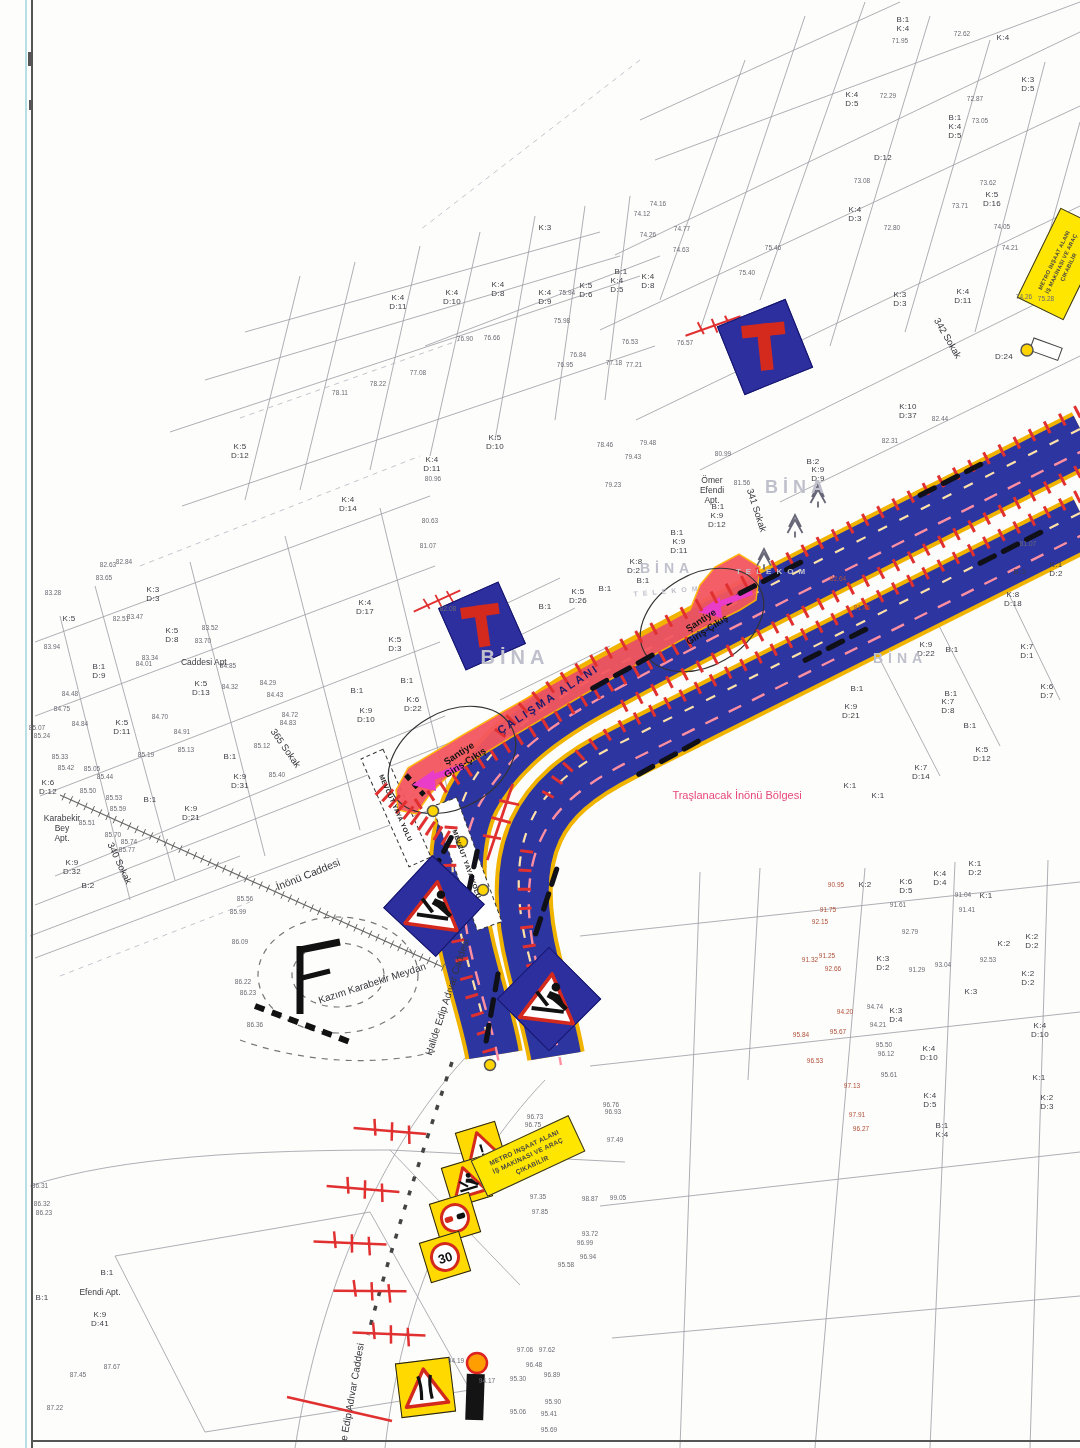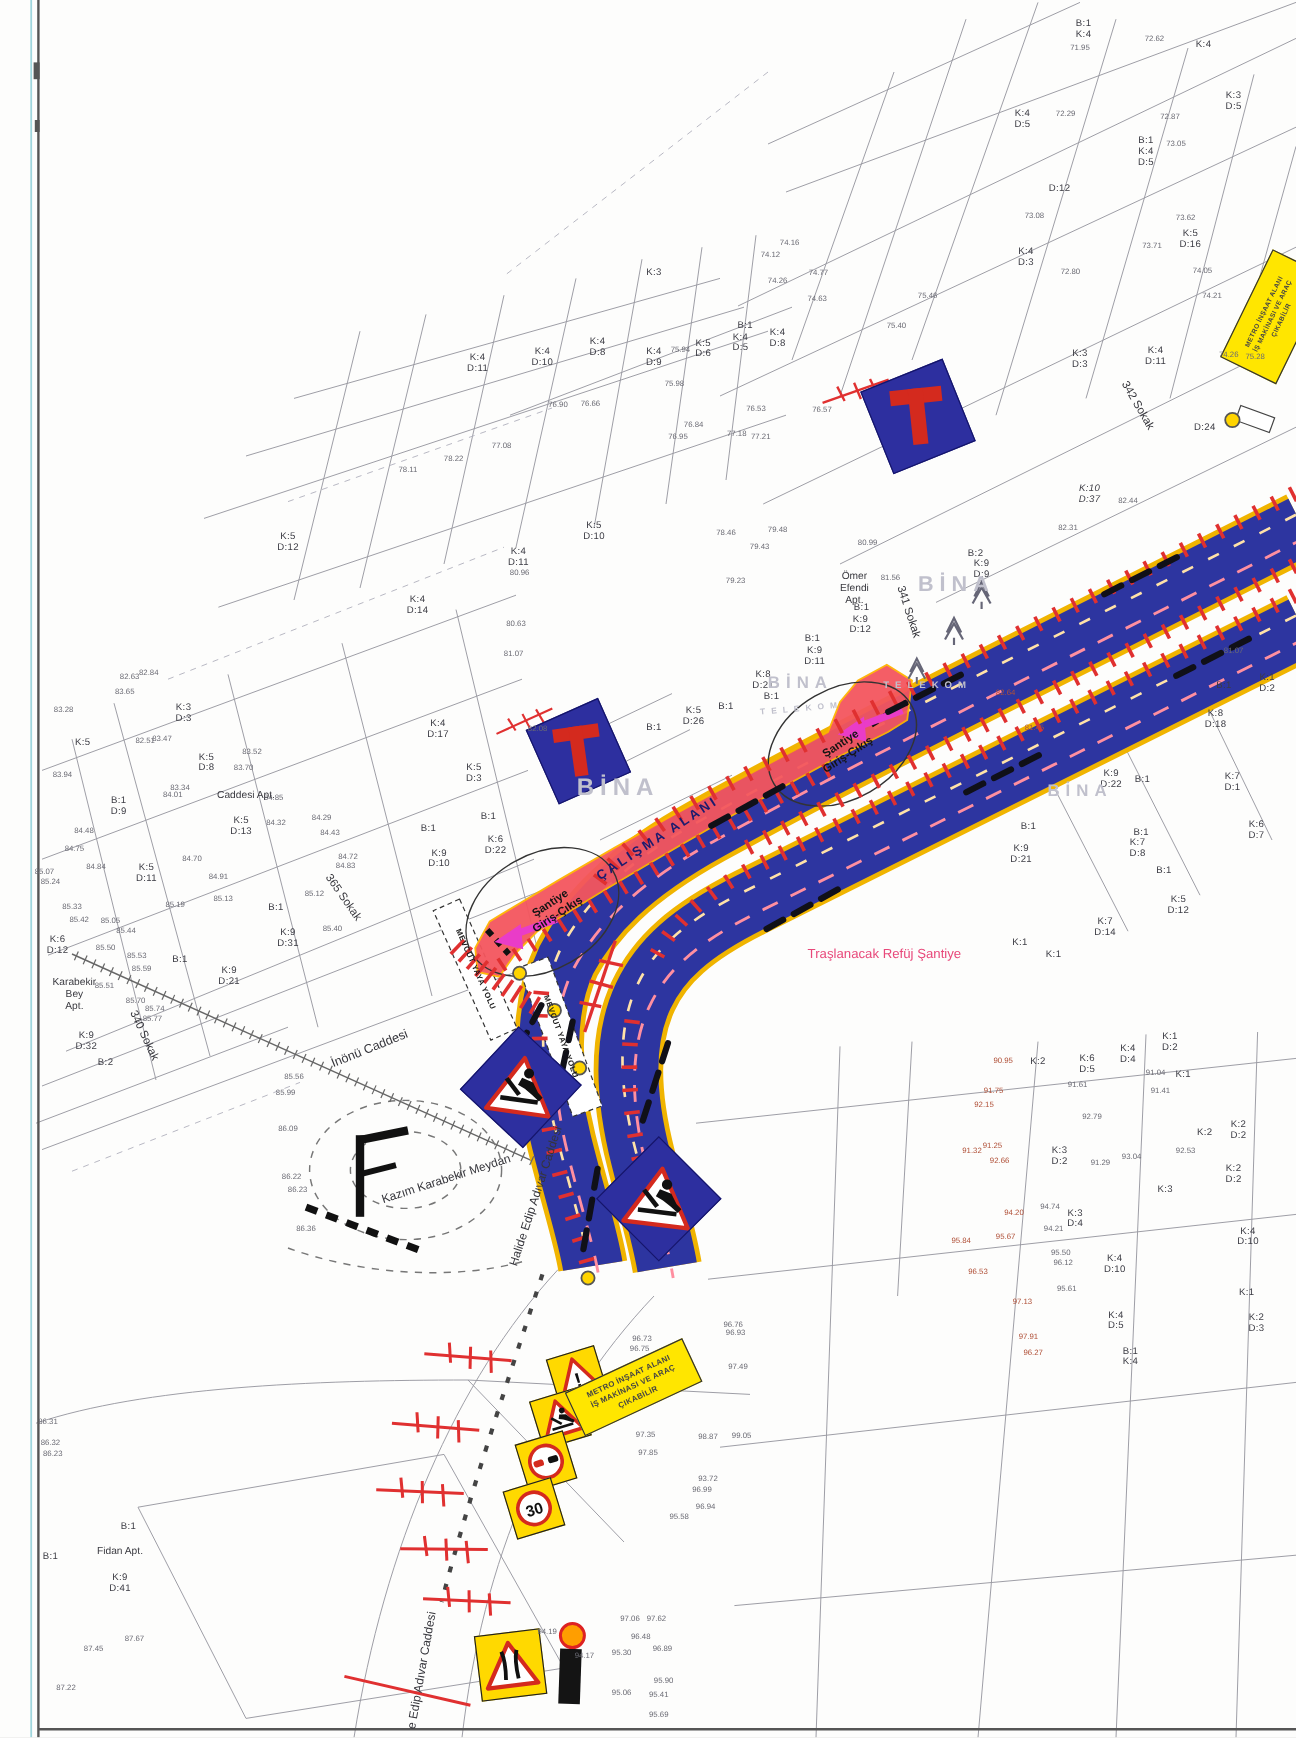--- a/index.html
+++ b/index.html
@@ -596,21 +596,21 @@
 D:5</span>
       <span class="lbl" style="left: 955px; top: 127px; transform: translate(-50%, -50%) rotate(0deg);">B:1
 K:4
 D:5</span>
       <span class="lbl" style="left: 883px; top: 158px; transform: translate(-50%, -50%) rotate(0deg);">D:12</span>
       <span class="lbl" style="left: 992px; top: 200px; transform: translate(-50%, -50%) rotate(0deg);">K:5
 D:16</span>
       <span class="lbl" style="left: 963px; top: 297px; transform: translate(-50%, -50%) rotate(0deg);">K:4
 D:11</span>
       <span class="lbl" style="left: 1004px; top: 357px; transform: translate(-50%, -50%) rotate(0deg);">D:24</span>
-      <span class="lbl" style="left: 908px; top: 412px; transform: translate(-50%, -50%) rotate(0deg); font-style: italic;">K:10
+      <span class="lbl" style="left: 908px; top: 412px; transform: translate(-50%, -50%) rotate(0deg);">K:10
 D:37</span>
       <span class="lbl" style="left: 1020px; top: 572px; transform: translate(-50%, -50%) rotate(0deg);">B:1</span>
       <span class="lbl" style="left: 1056px; top: 570px; transform: translate(-50%, -50%) rotate(0deg);">K:1
 D:2</span>
       <span class="lbl" style="left: 1013px; top: 600px; transform: translate(-50%, -50%) rotate(0deg);">K:8
 D:18</span>
       <span class="lbl" style="left: 1027px; top: 652px; transform: translate(-50%, -50%) rotate(0deg);">K:7
 D:1</span>
       <span class="lbl" style="left: 1047px; top: 692px; transform: translate(-50%, -50%) rotate(0deg);">K:6
 D:7</span>
@@ -812,36 +812,36 @@
       <span class="elev r" style="left: 838px; top: 578px; transform: translate(-50%, -50%) rotate(0deg);">82.64</span>
       <span class="elev r" style="left: 862px; top: 607px; transform: translate(-50%, -50%) rotate(0deg);">81.45</span>
       <span class="txt street" style="left: 308px; top: 874px; transform: translate(-50%, -50%) rotate(-22deg); font-size: 10.5px;">İnönü Caddesi</span>
       <span class="txt street" style="left: 372px; top: 983px; transform: translate(-50%, -50%) rotate(-18deg); font-size: 10px;">Kazım Karabekir Meydan</span>
       <span class="txt street" style="left: 447px; top: 997px; transform: translate(-50%, -50%) rotate(-72deg); font-size: 10px;">Halide Edip Adıvar Caddesi</span>
       <span class="txt street" style="left: 352px; top: 1392px; transform: translate(-50%, -50%) rotate(-80deg); font-size: 10px;">e Edip Adıvar Caddesi</span>
       <span class="txt street" style="left: 286px; top: 748px; transform: translate(-50%, -50%) rotate(55deg); font-size: 9.5px;">365 Sokak</span>
       <span class="txt street" style="left: 120px; top: 863px; transform: translate(-50%, -50%) rotate(65deg); font-size: 9.5px;">340 Sokak</span>
       <span class="txt street" style="left: 757px; top: 510px; transform: translate(-50%, -50%) rotate(72deg); font-size: 9.5px;">341 Sokak</span>
       <span class="txt street" style="left: 948px; top: 338px; transform: translate(-50%, -50%) rotate(60deg); font-size: 9.5px;">342 Sokak</span>
-      <span class="txt pink" style="left: 737px; top: 795px; transform: translate(-50%, -50%) rotate(0deg); font-size: 11px;">Traşlanacak Refüj Şantiye</span>
+      <span class="txt pink" style="left: 737px; top: 795px; transform: translate(-50%, -50%) rotate(0deg); font-size: 11px;">Traşlanacak İnönü Bölgesi</span>
       <span class="txt workt" style="left: 548px; top: 699px; transform: translate(-50%, -50%) rotate(-33deg); font-size: 11px;">ÇALIŞMA ALANI</span>
       <span class="txt sant" style="left: 462px; top: 758px; transform: translate(-50%, -50%) rotate(-33deg); font-size: 9.5px;">Şantiye
 Giriş-Çıkış</span>
       <span class="txt sant" style="left: 704px; top: 625px; transform: translate(-50%, -50%) rotate(-33deg); font-size: 9.5px;">Şantiye
 Giriş-Çıkış</span>
       <span class="txt ped" style="left: 396px; top: 808px; transform: translate(-50%, -50%) rotate(66deg); font-size: 6.5px;">MEVCUT YAYA YOLU</span>
       <span class="txt ped" style="left: 467px; top: 864px; transform: translate(-50%, -50%) rotate(70deg); font-size: 6.5px;">MEVCUT YAYA YOLU</span>
       <span class="txt apt" style="left: 205px; top: 662px; transform: translate(-50%, -50%) rotate(0deg); font-size: 8.5px;">Caddesi Apt.</span>
       <span class="txt apt" style="left: 62px; top: 828px; transform: translate(-50%, -50%) rotate(0deg); font-size: 8.5px;">Karabekir
 Bey
 Apt.</span>
       <span class="txt apt" style="left: 712px; top: 490px; transform: translate(-50%, -50%) rotate(0deg); font-size: 8.5px;">Ömer
 Efendi
 Apt.</span>
-      <span class="txt apt" style="left: 100px; top: 1292px; transform: translate(-50%, -50%) rotate(0deg); font-size: 8.5px;">Fidan Apt.</span>
+      <span class="txt apt" style="left: 100px; top: 1292px; transform: translate(-50%, -50%) rotate(0deg); font-size: 8.5px;">Efendi Apt.</span>
       <span class="txt bina" style="left: 515px; top: 657px; transform: translate(-50%, -50%) rotate(0deg); font-size: 20px;">BİNA</span>
       <span class="txt bina" style="left: 797px; top: 487px; transform: translate(-50%, -50%) rotate(0deg); font-size: 18px;">BİNA</span>
       <span class="txt bina" style="left: 667px; top: 568px; transform: translate(-50%, -50%) rotate(0deg); font-size: 14px;">BİNA</span>
       <span class="txt bina" style="left: 900px; top: 658px; transform: translate(-50%, -50%) rotate(0deg); font-size: 14px;">BİNA</span>
       <span class="txt bina" style="left: 773px; top: 571px; transform: translate(-50%, -50%) rotate(0deg); font-size: 8px;">TELEKOM</span>
       <span class="txt bina" style="left: 668px; top: 591px; transform: translate(-50%, -50%) rotate(-5deg); font-size: 7px;">TELEKOM</span>
     </div>
 </div>
 
 </body></html>

